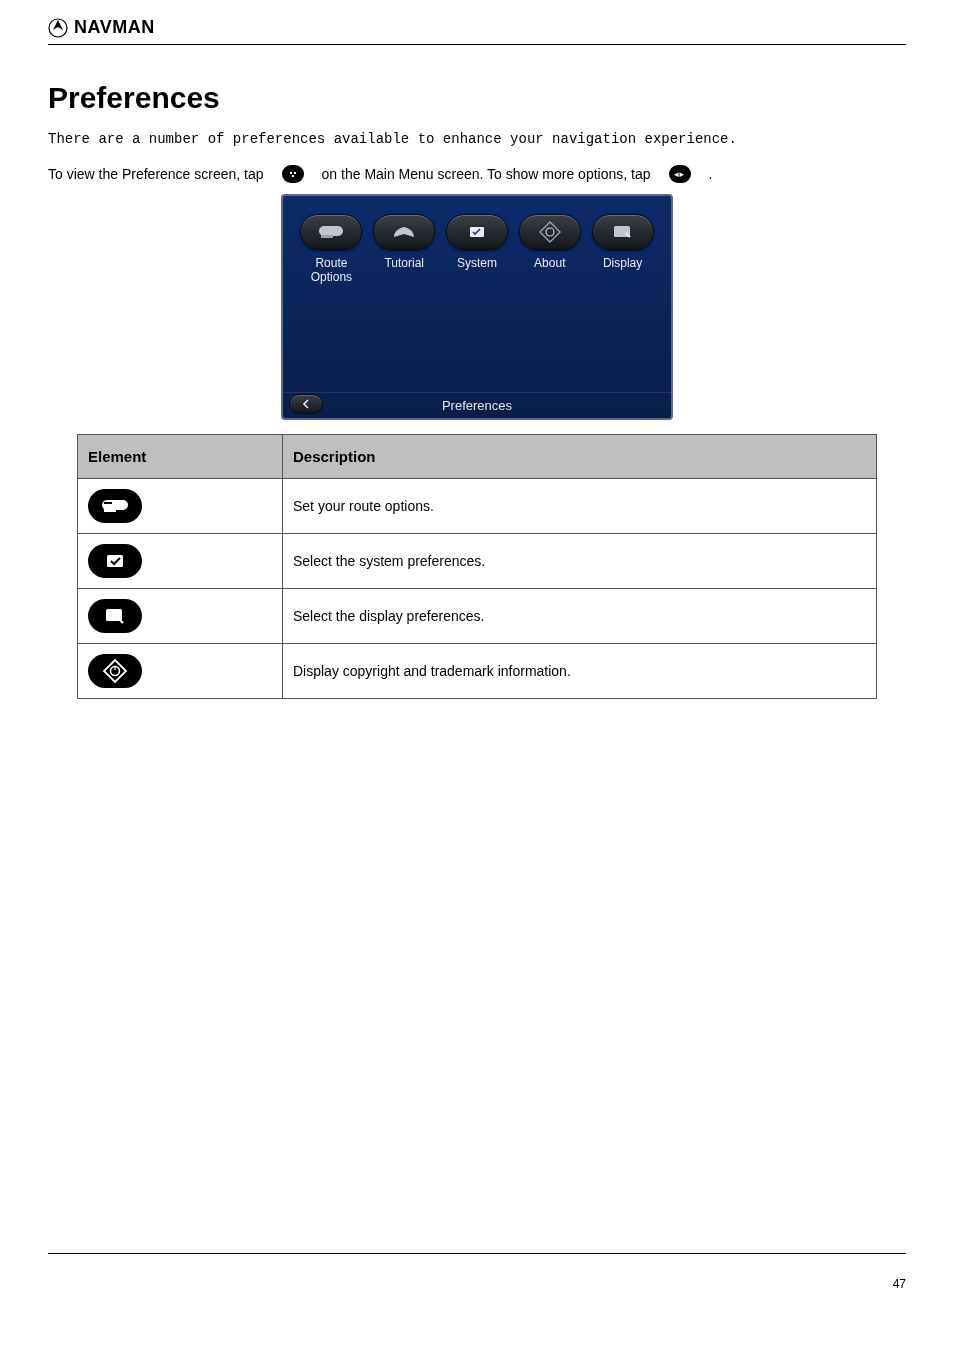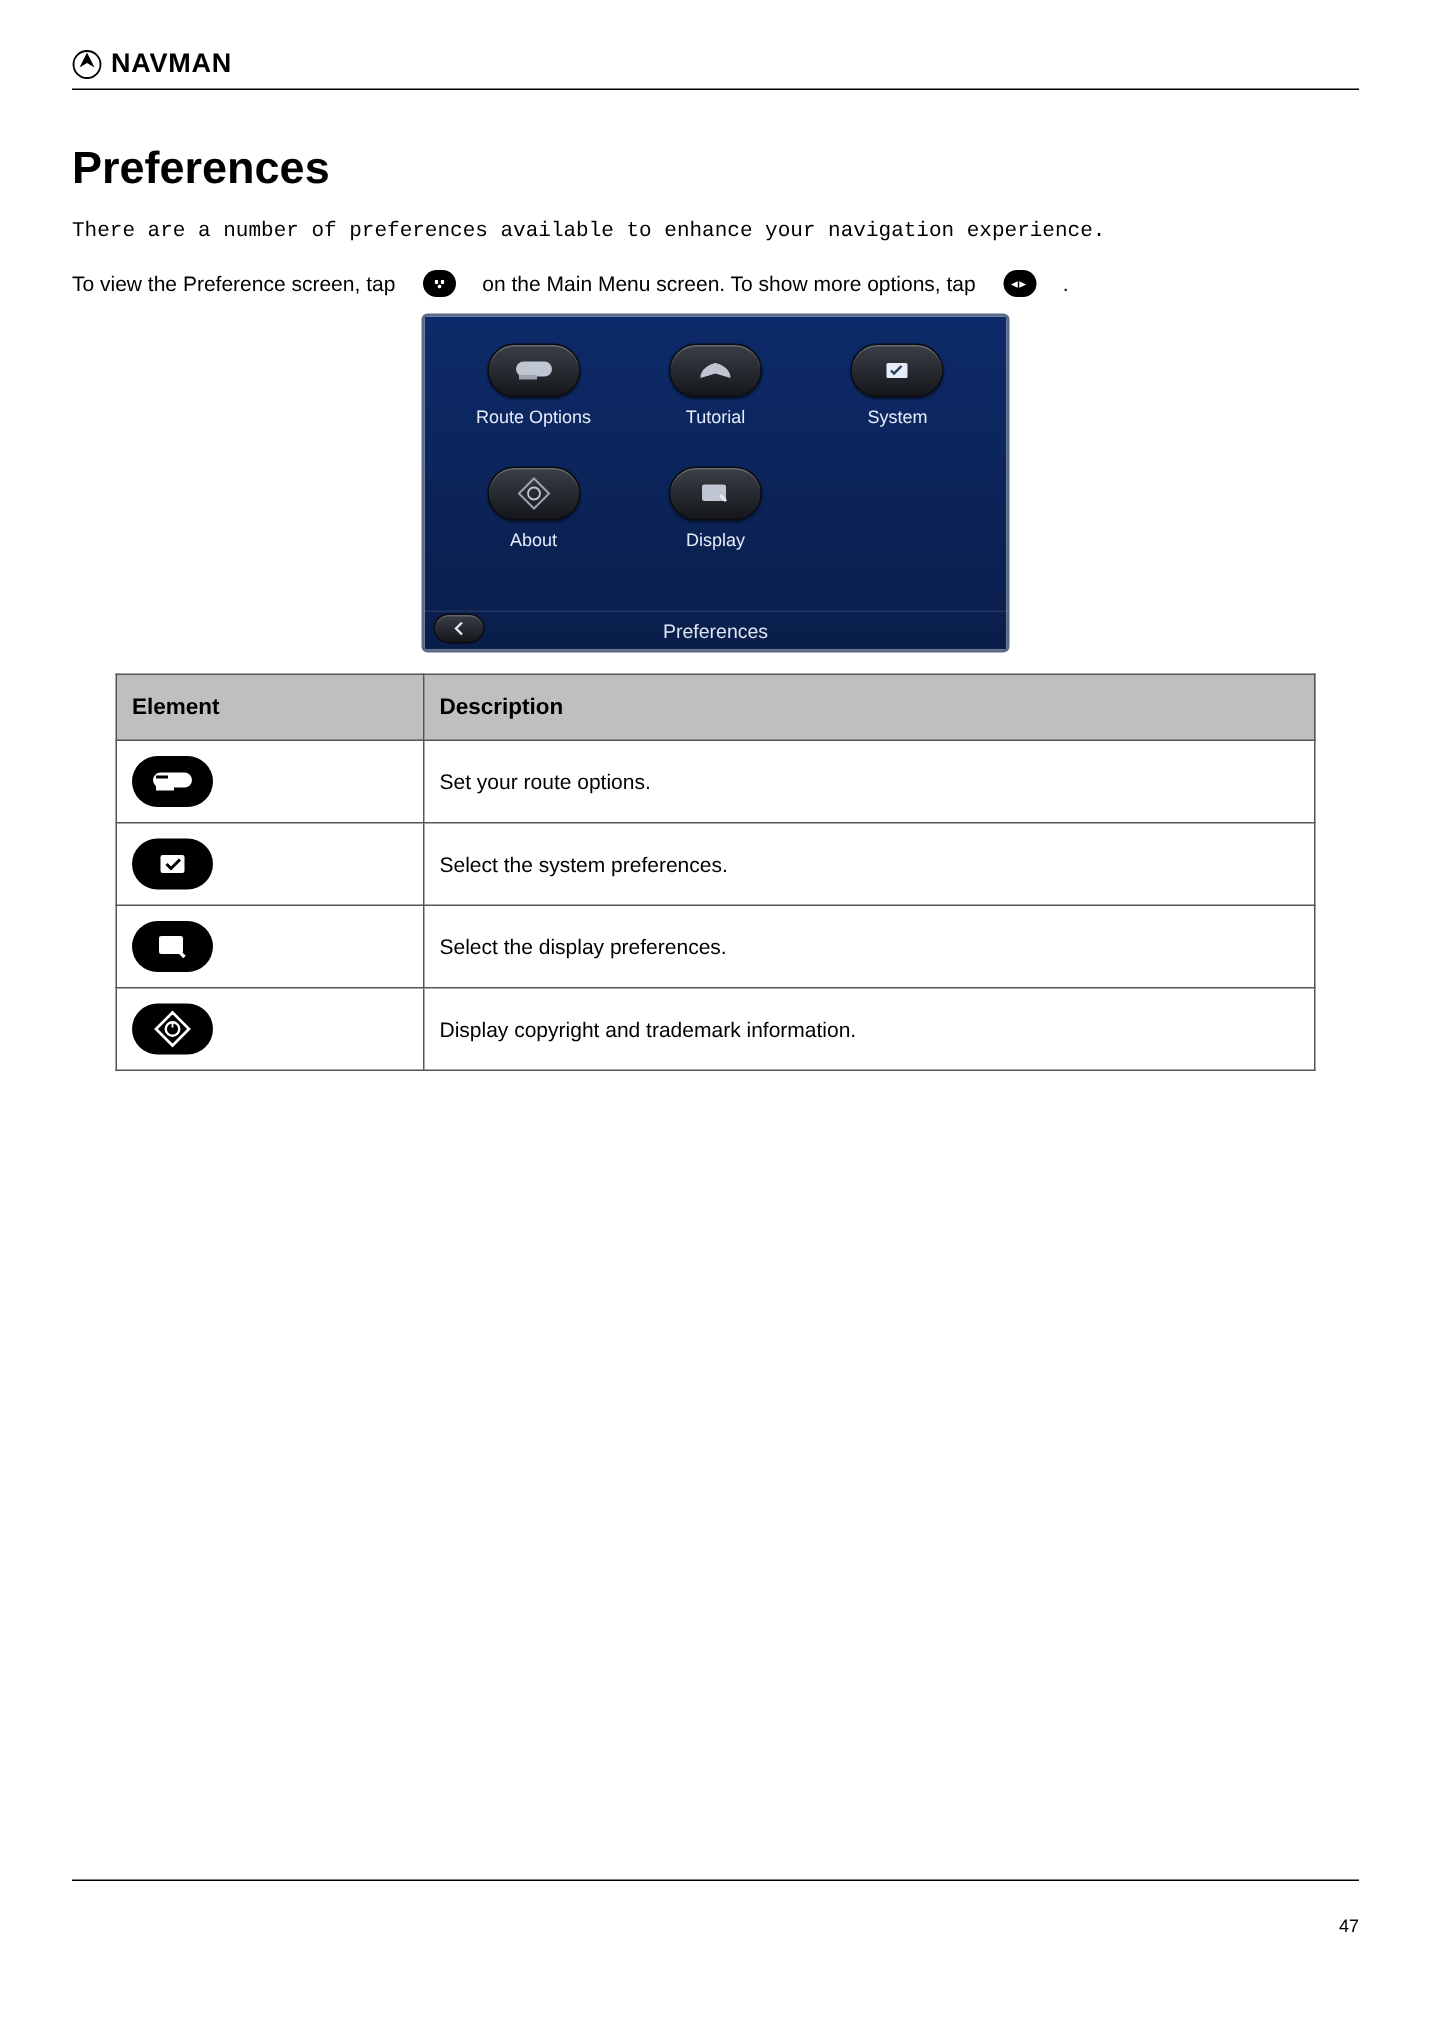--- a/index.html
+++ b/index.html
@@ -4,21 +4,21 @@
 <style>
   * { box-sizing: border-box; margin: 0; padding: 0; }
   body {
     font-family: Arial, Helvetica, sans-serif;
     background: #fff;
     width: 954px;
     height: 1355px;
     position: relative;
   }
   .page {
-    padding: 32px 48px 0 48px;
+    padding: 17px 48px 0 48px;
   }
   .header {
     border-bottom: 1px solid #000;
     padding-bottom: 6px;
     margin-bottom: 36px;
   }
   .brand {
     display: flex;
     align-items: center;
     gap: 6px;
@@ -79,21 +79,21 @@
     margin: 6px auto 14px auto;
     border: 2px solid #5a6a88;
     border-radius: 4px;
     background: linear-gradient(#0d2a6a, #0a1e4a);
     position: relative;
     color: #dbe3f2;
     font-size: 13px;
   }
   .device-grid {
     display: grid;
-    grid-template-columns: repeat(3, 1fr);
+    grid-template-columns: repeat(5, 1fr);
     grid-template-rows: repeat(2, 78px);
     gap: 4px 4px;
     padding: 18px 14px 0 14px;
   }
   .cell {
     display: flex;
     flex-direction: column;
     align-items: center;
     justify-content: flex-start;
     gap: 6px;

